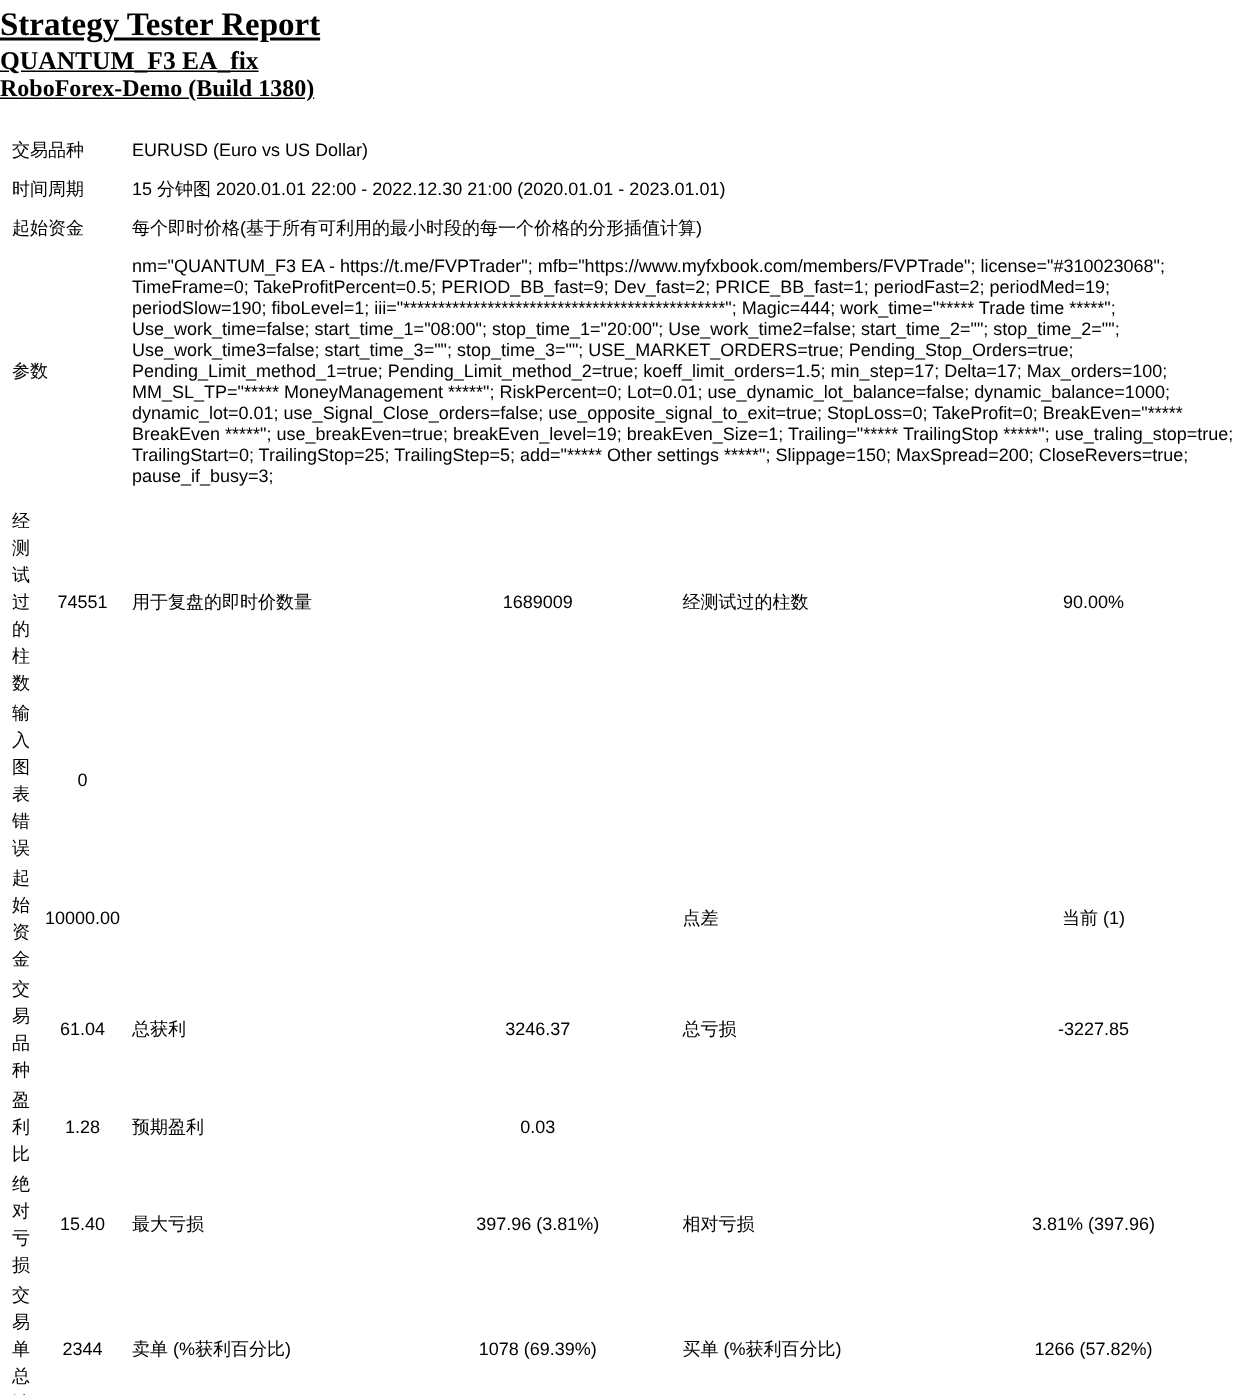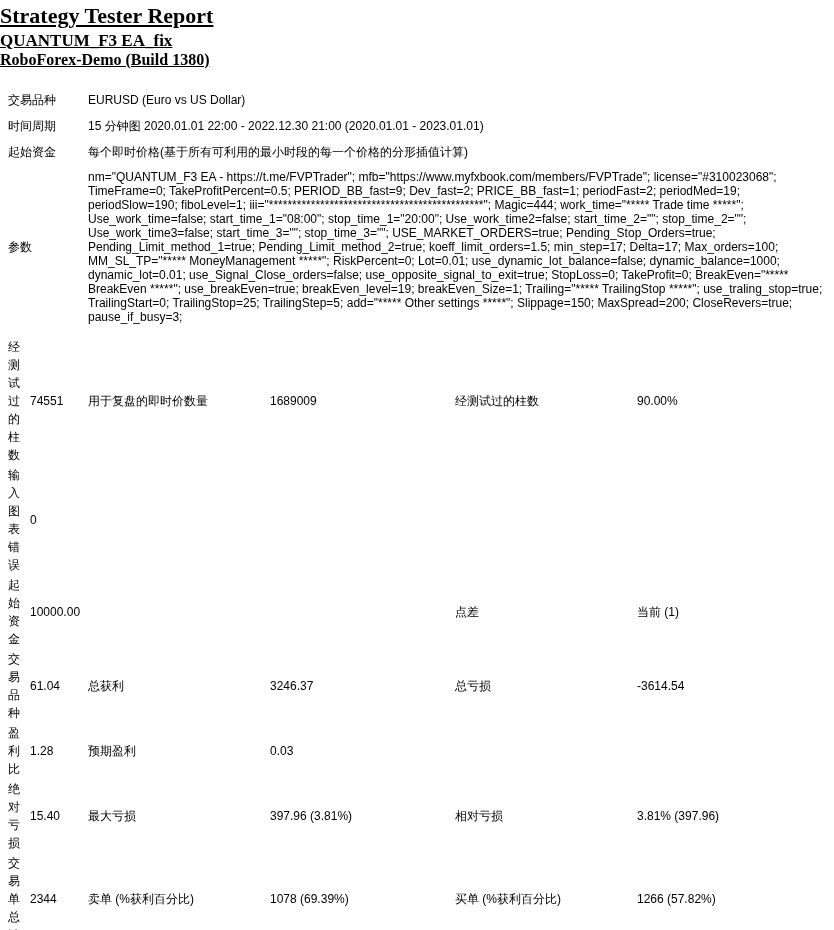--- a/index.html
+++ b/index.html
@@ -81,21 +81,21 @@
   table.stats col.c2 { width: 50px; }
   table.stats col.c3 { width: 190px; }
   table.stats col.c4 { width: 177px; }
   table.stats col.c5 { width: 190px; }
   table.stats col.c6 { width: 184px; }
   table.stats td.lab1 {
     line-height: 18px;
     word-break: break-all;
   }
   table.stats td.val {
-    text-align: left;
+    text-align: center;
   }
   table.stats td.lab {
     padding-left: 8px;
   }
 </style>
 </head>
 <body>
 
 <div class="page">
 
@@ -163,21 +163,21 @@
         <td class="val"></td>
         <td class="lab">点差</td>
         <td class="val">当前 (1)</td>
       </tr>
       <tr>
         <td class="lab1">交易品种</td>
         <td class="val">61.04</td>
         <td class="lab">总获利</td>
         <td class="val">3246.37</td>
         <td class="lab">总亏损</td>
-        <td class="val">-3614.54</td>
+        <td class="val">-3227.85</td>
       </tr>
       <tr>
         <td class="lab1">盈利比</td>
         <td class="val">1.28</td>
         <td class="lab">预期盈利</td>
         <td class="val">0.03</td>
         <td class="lab"></td>
         <td class="val"></td>
       </tr>
       <tr>

